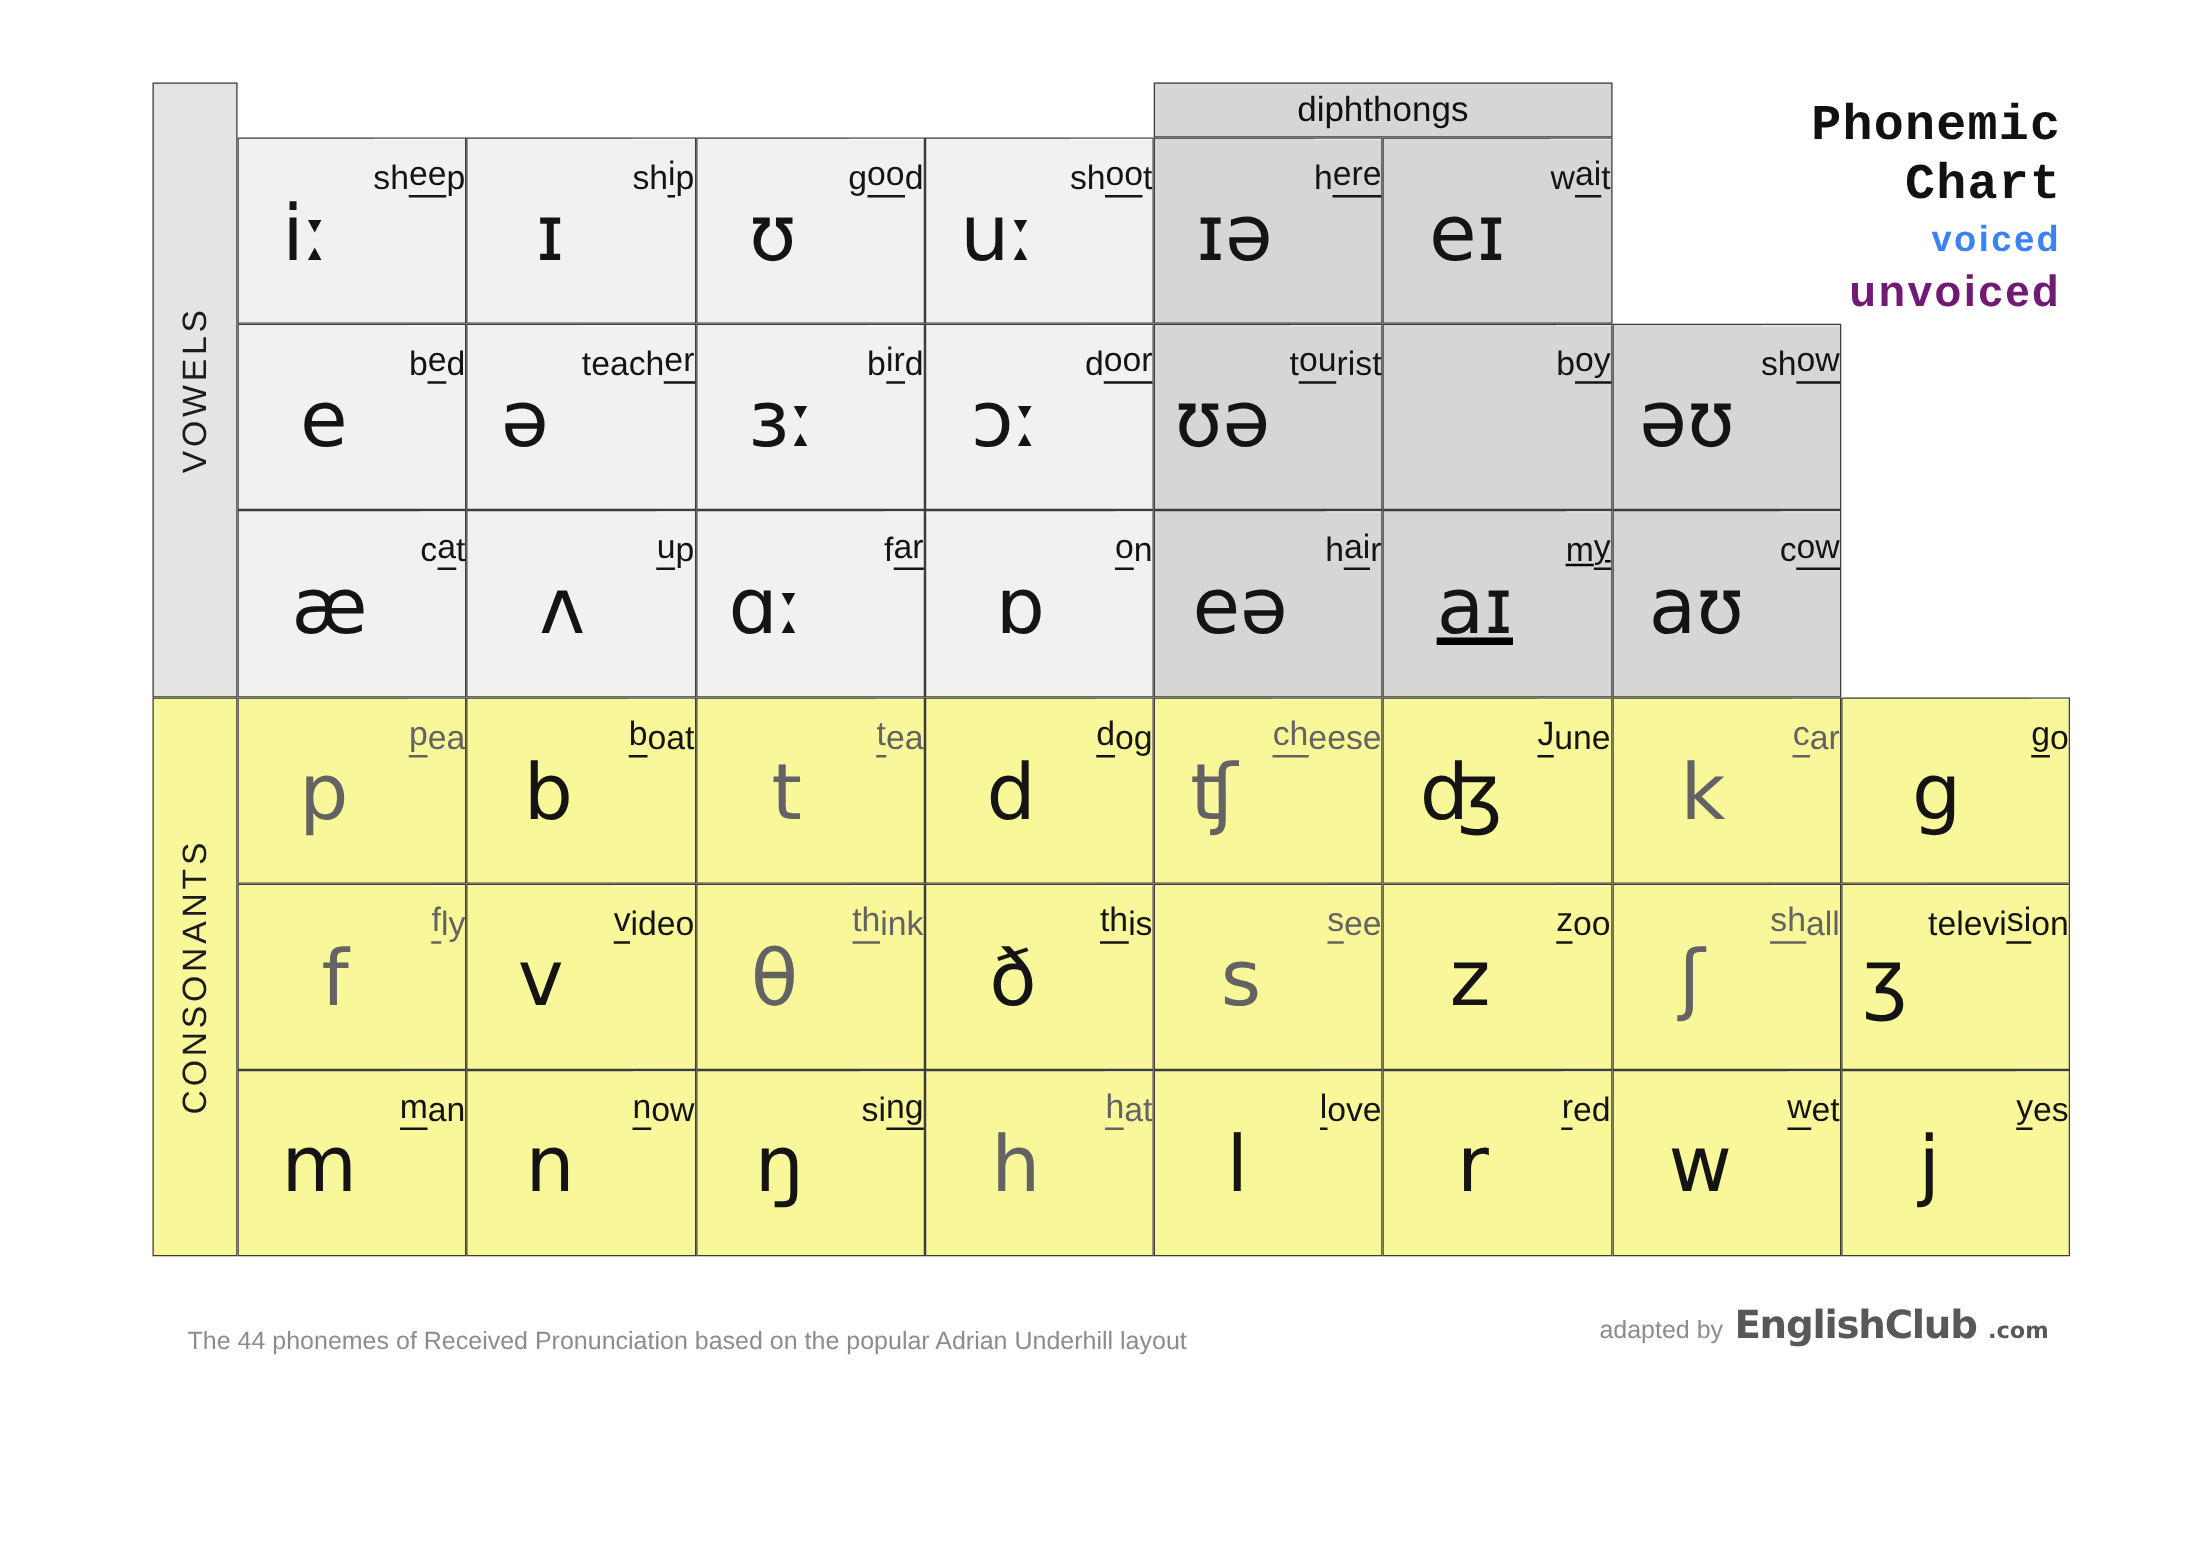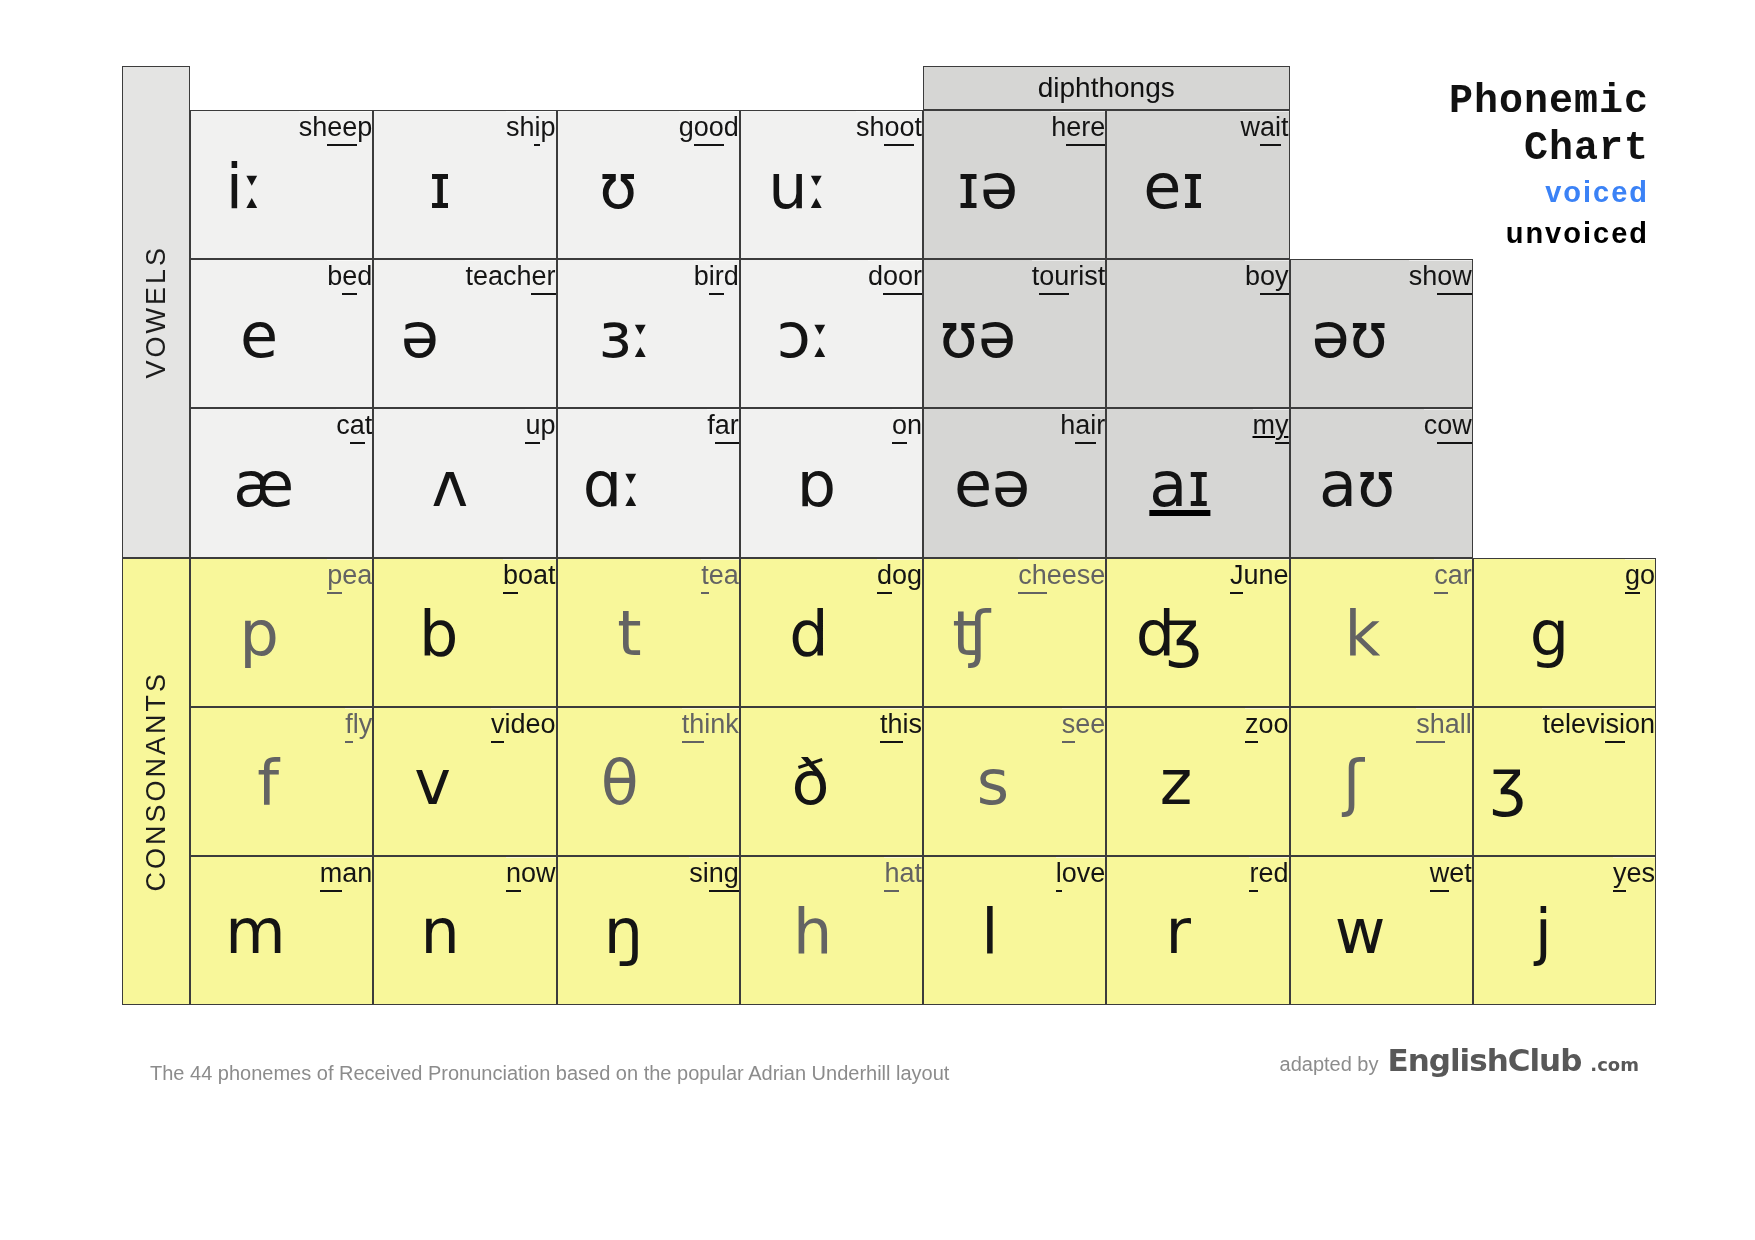--- a/index.html
+++ b/index.html
@@ -12,42 +12,42 @@
 
   .cell{border:1px solid var(--border);display:flex;flex-direction:row;
         align-items:stretch;justify-content:flex-end;min-width:0;min-height:0;}
   .cell.mono{background:var(--mono);}
   .cell.diph{background:var(--diph);}
   .cell.cons{background:var(--cons);}
 
   .sym{flex:1;display:flex;align-items:center;justify-content:center;
        font-family:"DejaVu Sans",sans-serif;font-size:62px;line-height:1;
        color:var(--voiced);padding-top:4px;}
-  .word{height:46px;display:flex;align-items:flex-start;justify-content:center;
+  .word{height:46px;display:flex;align-items:flex-end;justify-content:center;
         font-size:27px;color:var(--voiced);border-top:1px solid rgba(255,255,255,.55);}
   .cell.unvoiced .sym{color:var(--unvoiced);}
   .cell.unvoiced .word{color:var(--unvoiced);}
   .ul{border-bottom:2px solid currentColor;padding-bottom:1px;}
 
   .hdr{border:1px solid var(--border);display:flex;align-items:center;justify-content:center;
        font-size:28px;color:#111;}
   .hdr.mono-h{grid-area:1/2/2/6;background:var(--mono);}
   .hdr.diph-h{grid-area:1/6/2/8;background:var(--diph);}
 
   .side{border:1px solid var(--border);display:flex;align-items:center;justify-content:center;}
   .side span{writing-mode:vertical-rl;transform:rotate(180deg);
              font-size:27px;letter-spacing:3px;color:#1c1c1c;}
   .side.vowels-l{grid-area:1/1/5/2;background:var(--vlabel);}
   .side.cons-l{grid-area:5/1/8/2;background:var(--cons);}
 
   .title{position:absolute;right:106px;top:78px;text-align:right;}
   .title .big{font-family:Liberation Mono, monospace;font-weight:bold;font-size:40px;
               line-height:47px;letter-spacing:1px;color:#111;}
   .title .voi{font-size:29px;line-height:41px;letter-spacing:2px;font-weight:600;color:#3b82f6;}
-  .title .unv{font-size:29px;line-height:41px;letter-spacing:2px;font-weight:600;color:#000000;}
+  .title .unv{font-size:35px;line-height:41px;letter-spacing:2px;font-weight:600;color:#701a75;}
 
   .footer-left{position:absolute;left:150px;top:1062px;font-size:20px;color:var(--footerGray);}
   .footer-right{position:absolute;right:116px;top:1042px;display:flex;
                 align-items:baseline;gap:9px;}
   .footer-right .adapted{font-size:20px;color:var(--footerGray);}
   .footer-right .brand{font-family:"DejaVu Sans",sans-serif;font-weight:bold;
                        font-size:31px;color:#585858;letter-spacing:-1px;}
   .footer-right .brand-suffix{font-family:"DejaVu Sans",sans-serif;font-weight:bold;
                        font-size:18px;color:#585858;}
 </style>

